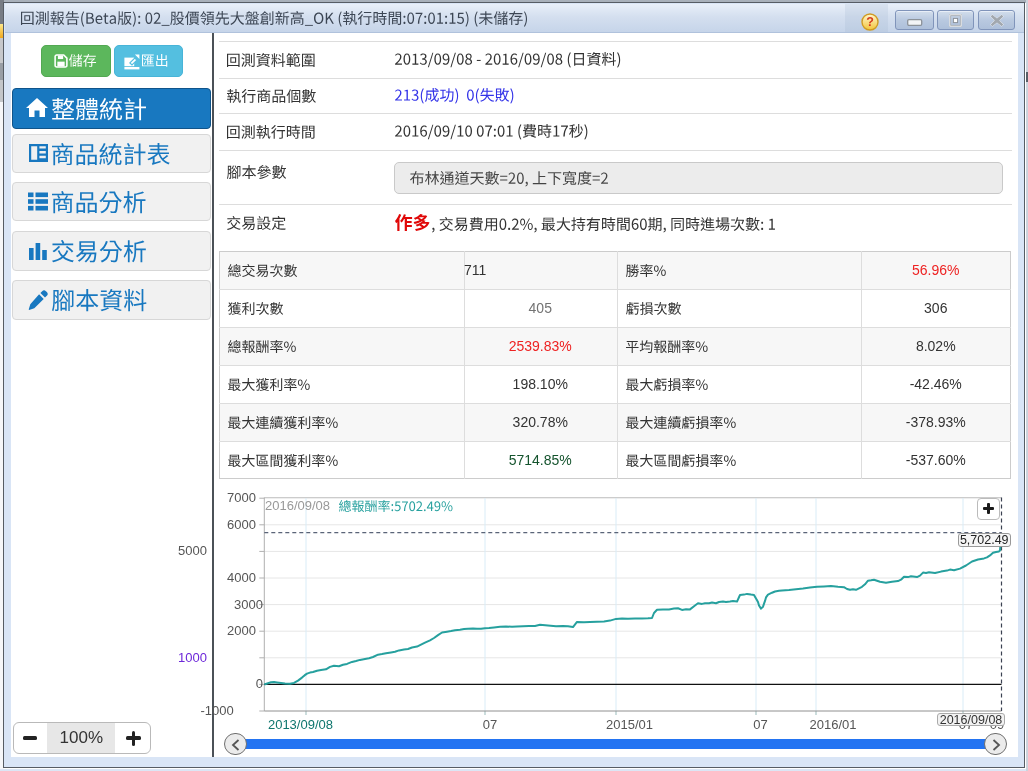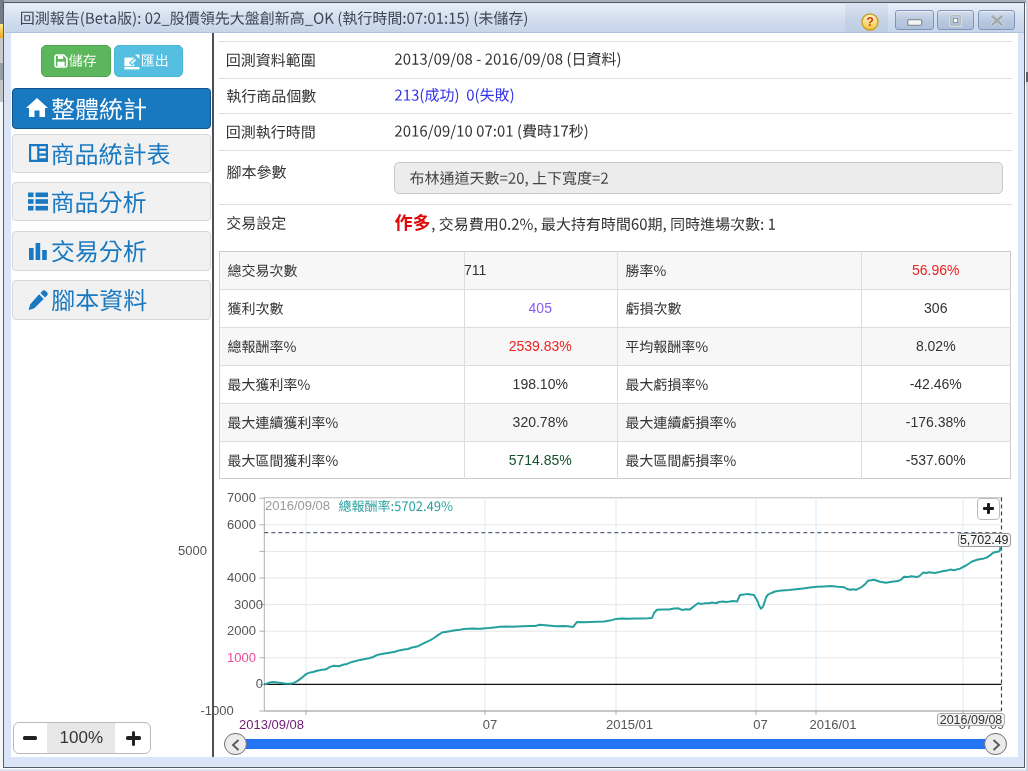--- a/index.html
+++ b/index.html
@@ -540,21 +540,21 @@
       </g>
     </svg>
 <svg class="t " style="left:625.5px;top:301.5px" width="56.0" height="13.0" viewBox="0 0 56.0 13.0">
       <g transform="translate(-0.42,11.76) scale(0.01400,-0.01400)" fill="#333">
         <use href="#gr8667" x="0"></use>
         <use href="#gr640d" x="1000"></use>
         <use href="#gr6b21" x="2000"></use>
         <use href="#gr6578" x="3000"></use>
       </g>
     </svg>
-<div style="left:464.0px;top:299.0px;width:152.5px;height:18.0px;font:14px/18px 'Liberation Sans',sans-serif;text-align:center;color:#8b5cf6">405</div>
+<div style="left:464.0px;top:299.0px;width:152.5px;height:18.0px;font:14px/18px 'Liberation Sans',sans-serif;text-align:center;color:#737373">405</div>
 <div style="left:861.0px;top:299.0px;width:149.5px;height:18.0px;font:14px/18px 'Liberation Sans',sans-serif;text-align:center;color:#333">306</div>
 <svg class="t " style="left:227.5px;top:339.5px" width="68.0" height="14.0" viewBox="0 0 68.0 14.0">
       <g transform="translate(-0.50,11.86) scale(0.01400,-0.01400)" fill="#333">
         <use href="#gr7e3d" x="0"></use>
         <use href="#gr5831" x="1000"></use>
         <use href="#gr916c" x="2000"></use>
         <use href="#gr7387" x="3000"></use>
         <use href="#gr0025" x="4000"></use>
       </g>
     </svg>
@@ -610,21 +610,21 @@
         <use href="#gr5927" x="1000"></use>
         <use href="#gr9023" x="2000"></use>
         <use href="#gr7e8c" x="3000"></use>
         <use href="#gr8667" x="4000"></use>
         <use href="#gr640d" x="5000"></use>
         <use href="#gr7387" x="6000"></use>
         <use href="#gr0025" x="7000"></use>
       </g>
     </svg>
 <div style="left:464.0px;top:413.0px;width:152.5px;height:18.0px;font:14px/18px 'Liberation Sans',sans-serif;text-align:center;color:#333">320.78%</div>
-<div style="left:861.0px;top:413.0px;width:149.5px;height:18.0px;font:14px/18px 'Liberation Sans',sans-serif;text-align:center;color:#333">-176.38%</div>
+<div style="left:861.0px;top:413.0px;width:149.5px;height:18.0px;font:14px/18px 'Liberation Sans',sans-serif;text-align:center;color:#333">-378.93%</div>
 <svg class="t " style="left:227.5px;top:453.5px" width="110.0" height="13.0" viewBox="0 0 110.0 13.0">
       <g transform="translate(-0.62,11.86) scale(0.01400,-0.01400)" fill="#333">
         <use href="#gr6700" x="0"></use>
         <use href="#gr5927" x="1000"></use>
         <use href="#gr5340" x="2000"></use>
         <use href="#gr9593" x="3000"></use>
         <use href="#gr7372" x="4000"></use>
         <use href="#gr5229" x="5000"></use>
         <use href="#gr7387" x="6000"></use>
         <use href="#gr0025" x="7000"></use>
@@ -680,24 +680,24 @@
       <line x1="264.3" y1="532.7" x2="1001.5" y2="532.7" stroke="#5a6478" stroke-width="1.2" stroke-dasharray="4,3"></line>
       <line x1="1001.5" y1="497.5" x2="1001.5" y2="711.0" stroke="#3b4252" stroke-width="1.2" stroke-dasharray="4,3"></line>
       <polyline fill="none" stroke="#26a09e" stroke-width="2" stroke-linejoin="round" points="264.3,684.5 268.0,683.2 271.0,682.2 274.0,682.0 277.0,682.4 281.0,683.0 285.0,683.6 290.0,683.8 294.0,682.9 298.0,680.6 302.0,677.6 304.5,675.4 307.0,673.6 310.0,672.6 313.0,672.0 317.0,670.7 321.0,670.0 326.0,669.3 330.0,666.9 334.0,665.7 339.0,666.2 343.0,664.8 347.0,663.9 352.0,661.9 356.0,661.0 360.0,659.9 365.0,659.0 369.0,658.2 373.0,657.0 378.0,654.7 382.0,654.1 386.0,653.3 391.0,652.4 395.0,651.8 399.0,650.4 404.0,649.5 408.0,649.0 412.0,647.5 417.0,646.6 421.0,644.6 425.0,642.6 430.0,640.3 434.0,638.0 438.0,635.1 442.0,632.5 447.0,631.7 451.0,631.1 455.0,630.2 460.0,629.7 464.0,629.1 468.0,628.8 473.0,628.5 477.0,628.8 481.0,628.8 485.0,628.2 489.0,627.9 494.0,627.4 500.0,626.8 506.0,626.5 512.0,626.8 517.0,626.5 523.0,626.2 529.0,625.9 535.0,625.9 540.0,624.8 548.0,625.5 556.0,626.3 563.0,626.0 568.0,626.3 573.0,627.1 577.0,621.9 584.0,622.3 590.0,622.0 597.0,621.8 604.0,621.5 610.0,620.6 616.0,618.9 622.0,618.5 628.0,618.8 635.0,618.4 642.0,618.6 648.0,618.3 652.0,618.0 654.0,613.0 657.0,609.8 663.0,609.6 669.0,609.4 674.0,608.6 678.0,608.3 682.0,609.9 686.0,609.3 690.0,609.4 695.0,605.5 698.0,603.2 702.0,603.9 705.0,603.2 709.0,603.2 712.0,602.5 716.0,603.2 719.0,602.0 723.0,601.6 726.0,602.0 730.0,601.6 733.0,601.1 737.0,601.6 740.0,595.0 744.0,594.6 747.0,593.9 751.0,594.6 754.0,595.0 756.0,598.5 758.0,602.0 759.0,605.5 761.0,608.6 763.0,606.7 765.0,600.9 766.0,597.4 768.0,594.6 772.0,592.7 775.0,591.5 779.0,590.8 782.0,590.4 789.0,589.9 796.0,589.2 803.0,588.5 810.0,587.6 817.0,586.8 824.0,586.4 831.0,586.1 838.0,586.8 841.0,587.0 844.0,587.2 847.0,589.0 850.0,589.8 853.0,589.2 856.0,589.8 862.0,586.8 865.0,584.3 868.0,580.7 871.0,580.3 874.0,579.7 880.0,581.7 886.0,582.7 892.0,581.7 898.0,581.1 901.0,579.7 904.0,576.7 908.0,577.1 911.0,576.2 917.0,577.1 920.0,575.6 923.0,572.6 926.0,573.0 929.0,572.2 935.0,573.0 941.0,571.6 947.0,570.6 950.0,569.6 954.0,570.2 960.0,568.6 966.0,565.5 969.0,563.5 972.0,561.5 975.0,560.5 978.0,559.5 981.0,558.9 984.0,558.4 987.0,557.4 990.0,555.4 993.0,552.8 996.0,552.0 999.0,551.4 1000.0,550.3 1001.5,533.0"></polyline>
     </svg>
 <div style="left:178.0px;top:490.2px;width:78.0px;height:16.0px;font:13px/16px 'Liberation Sans',sans-serif;color:#555;text-align:right">7000</div>
 <div style="left:178.0px;top:516.8px;width:78.0px;height:16.0px;font:13px/16px 'Liberation Sans',sans-serif;color:#555;text-align:right">6000</div>
 <div style="left:178.0px;top:543.4px;width:78.0px;height:16.0px;font:13px/16px 'Liberation Sans',sans-serif;color:#555;text-align:left">5000</div>
 <div style="left:178.0px;top:570.0px;width:78.0px;height:16.0px;font:13px/16px 'Liberation Sans',sans-serif;color:#555;text-align:right">4000</div>
 <div style="left:185px;top:596.6px;width:78.0px;height:16.0px;font:13px/16px 'Liberation Sans',sans-serif;color:#555;text-align:right">3000</div>
 <div style="left:178.0px;top:623.2px;width:78.0px;height:16.0px;font:13px/16px 'Liberation Sans',sans-serif;color:#555;text-align:right">2000</div>
-<div style="left:178.0px;top:649.8px;width:78.0px;height:16.0px;font:13px/16px 'Liberation Sans',sans-serif;color:#ec4899;text-align:right">1000</div>
+<div style="left:178.0px;top:649.8px;width:78.0px;height:16.0px;font:13px/16px 'Liberation Sans',sans-serif;color:#6d28d9;">1000</div>
 <div style="left:185.0px;top:676.4px;width:78.0px;height:16.0px;font:13px/16px 'Liberation Sans',sans-serif;color:#555;text-align:right">0</div>
 <div style="left:178.0px;top:703.0px;width:78.0px;height:16.0px;font:13px/16px 'Liberation Sans',sans-serif;color:#555;text-align:center">-1000</div>
-<div style="left:239px;top:716.5px;width:120.0px;height:15.0px;font:13px/15px 'Liberation Sans',sans-serif;color:#701a75;text-align:left">2013/09/08</div>
+<div style="left:213px;top:716.5px;width:120.0px;height:15.0px;font:13px/15px 'Liberation Sans',sans-serif;color:#0f766e;text-align:right">2013/09/08</div>
 <div style="left:430.0px;top:716.5px;width:120.0px;height:15.0px;font:13px/15px 'Liberation Sans',sans-serif;color:#555;text-align:center">07</div>
 <div style="left:569.5px;top:716.5px;width:120.0px;height:15.0px;font:13px/15px 'Liberation Sans',sans-serif;color:#555;text-align:center">2015/01</div>
 <div style="left:700.5px;top:716.5px;width:120.0px;height:15.0px;font:13px/15px 'Liberation Sans',sans-serif;color:#555;text-align:center">07</div>
 <div style="left:773.0px;top:716.5px;width:120.0px;height:15.0px;font:13px/15px 'Liberation Sans',sans-serif;color:#555;text-align:center">2016/01</div>
 <div style="left:906.0px;top:716.5px;width:120.0px;height:15.0px;font:13px/15px 'Liberation Sans',sans-serif;color:#555;text-align:center">07</div>
 <div style="left:937.0px;top:716.5px;width:120.0px;height:15.0px;font:13px/15px 'Liberation Sans',sans-serif;color:#555;text-align:center">09</div>
 <div style="left:265.0px;top:498.0px;width:110.0px;height:15.0px;font:13px/15px 'Liberation Sans',sans-serif;color:#999">2016/09/08</div>
 <svg class="t " style="left:339.0px;top:499.8px" width="114.0" height="13.0" viewBox="0 0 114.0 13.0">
       <g transform="translate(-0.47,11.01) scale(0.01300,-0.01300)" fill="#26a09e">
         <use href="#gr7e3d" x="0"></use>

